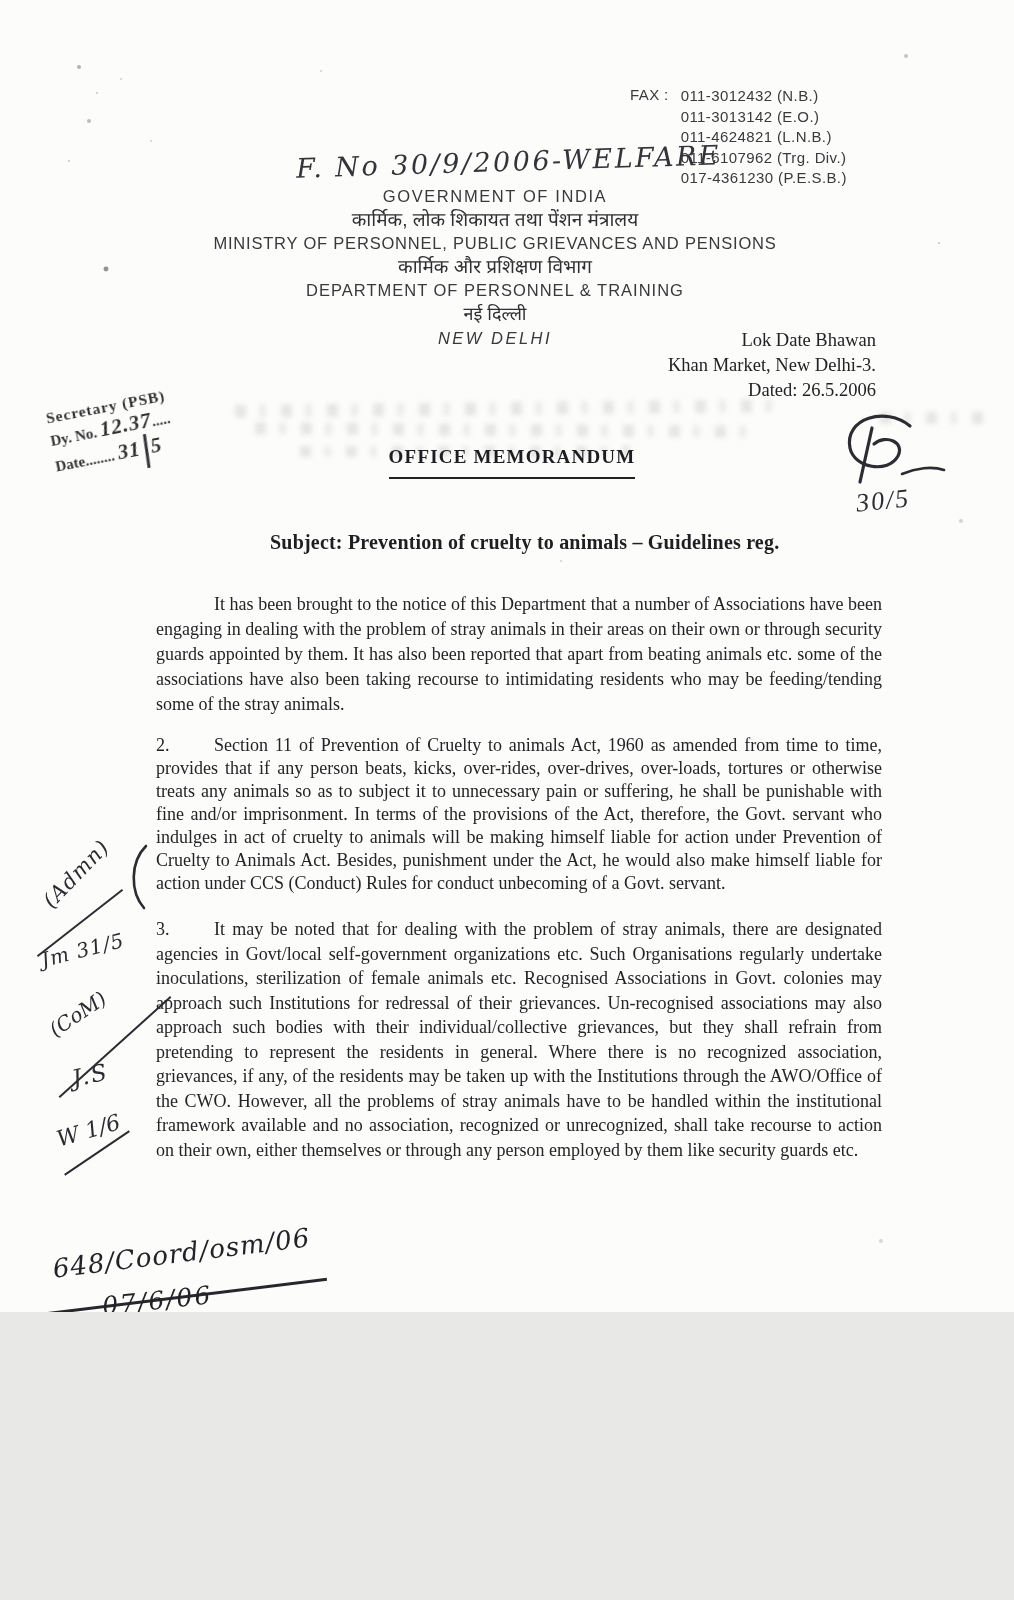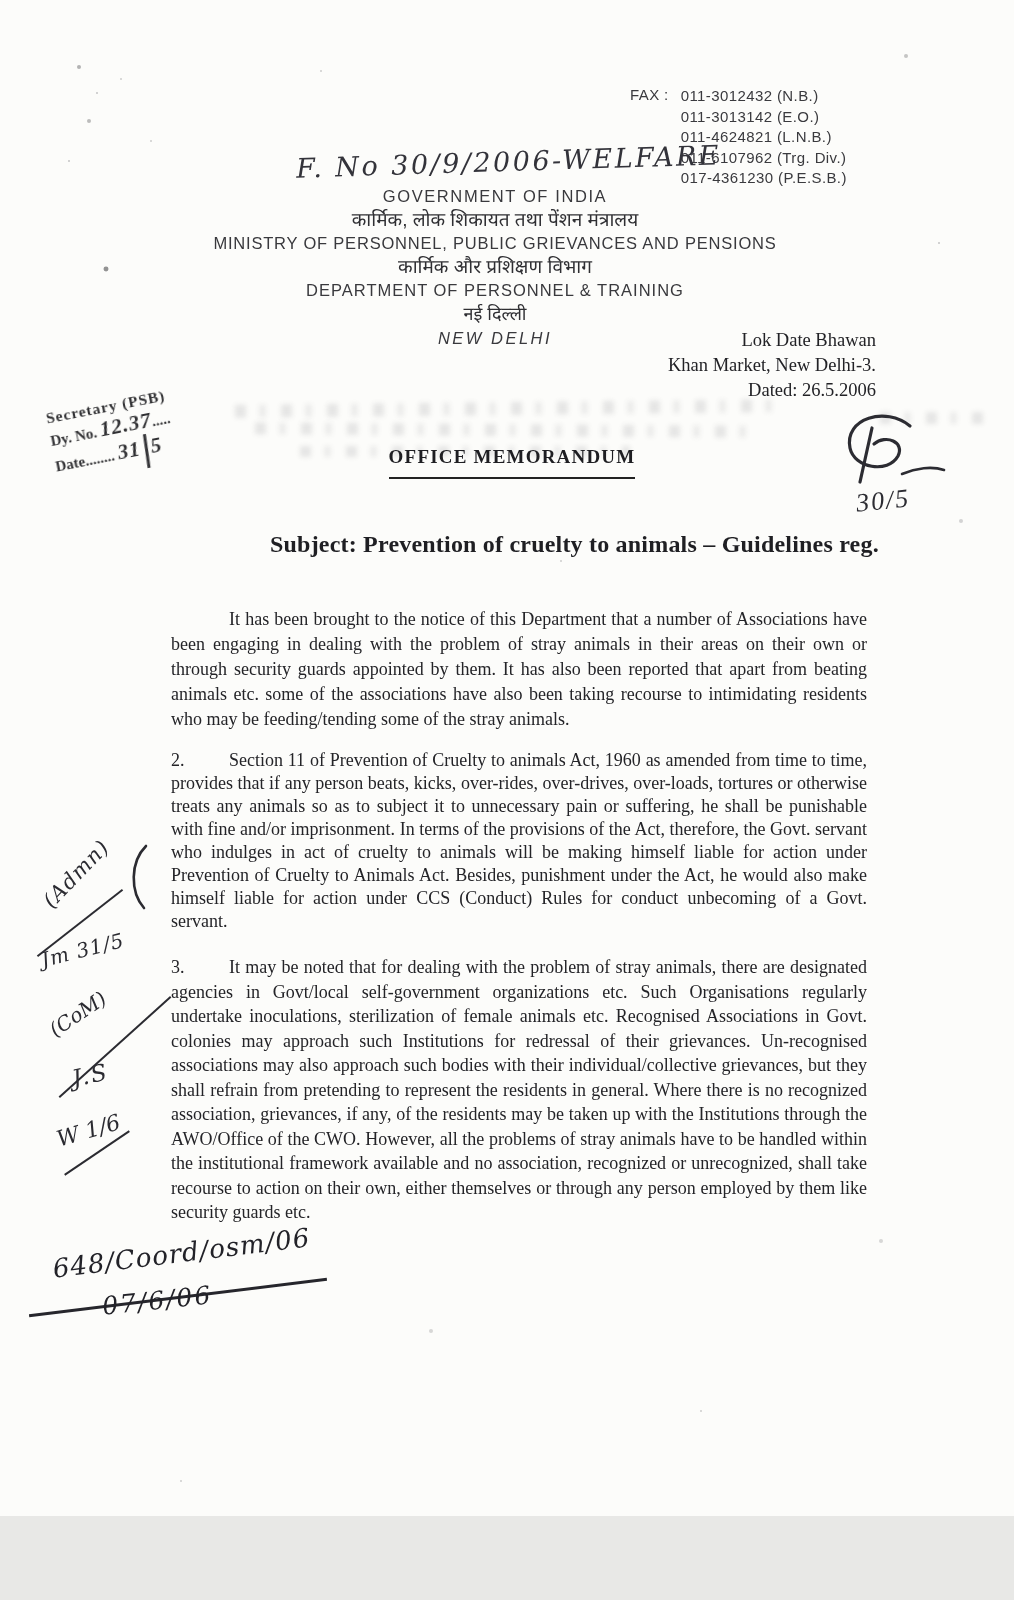--- a/index.html
+++ b/index.html
@@ -1,17 +1,17 @@
 <!DOCTYPE html>
 <html><head>
 <meta charset="utf-8">
 <style>
   html,body{margin:0;padding:0;background:#e8e8e6;}
   #paper{
-    position:relative; width:1014px; height:1516px; margin:0 auto;
+    position:relative; width:1014px; height:1312px; margin:0 auto;
     background:#fcfcfa;
     overflow:hidden;
     color:#26262a;
     font-family:"Liberation Serif","DejaVu Serif",serif;
   }
   
   .specks{position:absolute;top:0;left:0;width:2px;height:2px;border-radius:50%;background:transparent;
     box-shadow:
       78px 66px 0 1px rgba(70,70,72,.40), 96px 92px 0 0 rgba(70,70,72,.30),
       120px 78px 0 0 rgba(70,70,72,.25), 88px 120px 0 1px rgba(70,70,72,.35),
@@ -60,26 +60,26 @@
   
   .memo-title{position:absolute;left:0;top:446px;width:1024px;text-align:center;}
   .memo-title span{font-weight:bold;font-size:19px;letter-spacing:1.2px;
     border-bottom:2.5px solid #222;padding-bottom:10px;color:#1e1e22;}
 
   
   .signmark{position:absolute;left:828px;top:412px;color:#2c2c32;}
   .signmark .d{position:absolute;left:28px;top:74px;font-style:italic;font-size:26px;transform:rotate(-6deg);letter-spacing:2px;}
 
   
-  .subject{position:absolute;left:270px;top:531px;font-weight:bold;font-size:24px;color:#1f1f23;letter-spacing:.2px;}
+  .subject{position:absolute;left:270px;top:531px;font-weight:bold;font-size:20px;color:#1f1f23;letter-spacing:.2px;}
 
   
   .body{position:absolute;left:155px;top:591px;width:728px;text-align:justify;
     font-size:18px;color:#242428;}
-  .body p{margin:16px;}
+  .body p{margin:1px;}
   .body .p1{line-height:25px;text-indent:58px;margin-bottom:17px;}
   .body .p2{line-height:23px;margin-bottom:22px;}
   .body .p3{line-height:24.5px;}
   .pnum{display:inline-block;width:58px;}
 
   
   .hand-note{position:absolute;font-style:italic;color:#2b2b31;font-family:"DejaVu Serif",serif;}
   .n-admn{left:34px;top:862px;font-size:21px;transform:rotate(-46deg);letter-spacing:1px;}
   .slash1{position:absolute;left:26px;top:922px;width:108px;border-top:2.5px solid #2b2b31;transform:rotate(-38deg);}
   .n-sig1{left:40px;top:938px;font-size:20px;transform:rotate(-14deg);letter-spacing:1px;}

